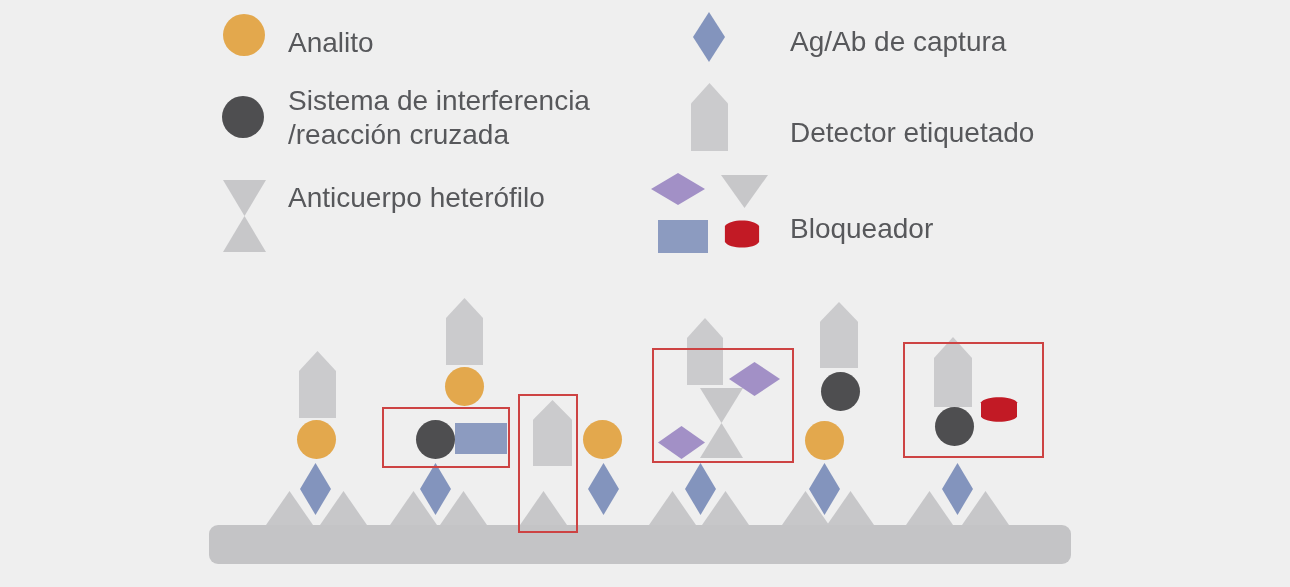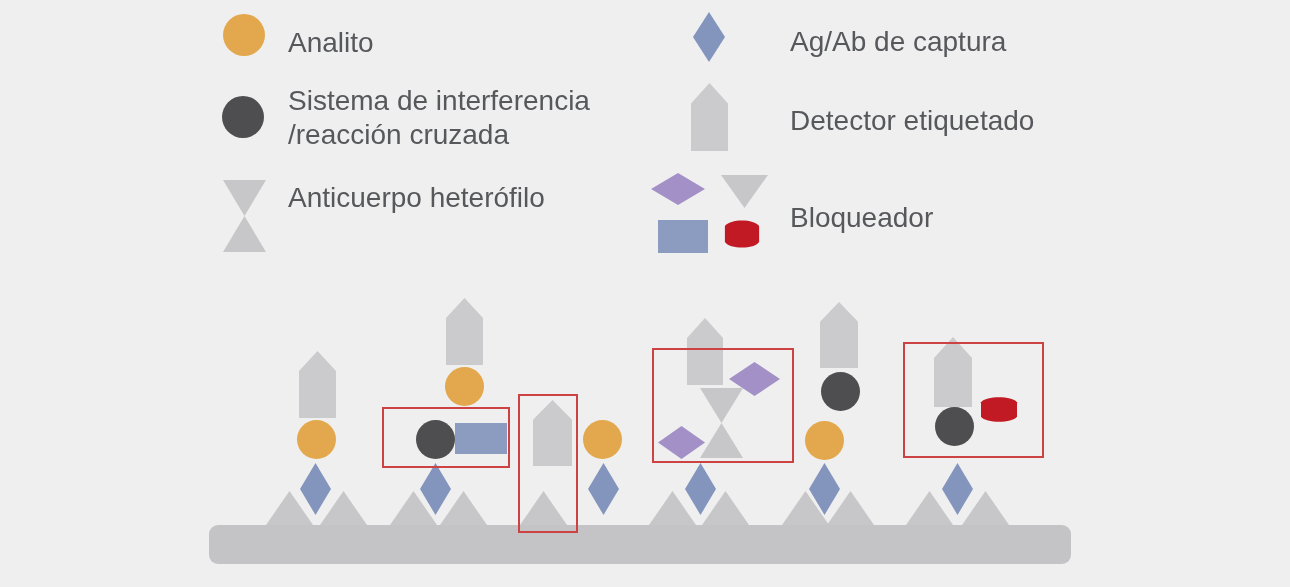--- a/index.html
+++ b/index.html
@@ -74,31 +74,31 @@
       <div class="lbl" style="left:288px;top:181px">Anticuerpo heterófilo</div>
     </div>
 
     <div>
       <div class="shape dia" style="left:693px;top:12px;width:32px;height:50px"></div>
       <div class="lbl" style="left:790px;top:25px">Ag/Ab de captura</div>
     </div>
 
     <div>
       <div class="shape pent" style="left:691px;top:83px;width:37px;height:68px"></div>
-      <div class="lbl" style="left:790px;top:104px">Detector etiquetado</div>
+      <div class="lbl" style="left:790px;top:116px">Detector etiquetado</div>
     </div>
 
     <div>
       <div class="shape dia-wide" style="left:651px;top:173px;width:54px;height:32px"></div>
       <div class="shape tri-down" style="left:721px;top:175px;width:47px;height:33px"></div>
       <div class="shape blk-rect" style="left:658px;top:220px;width:50px;height:33px"></div>
       <svg class="shape cyl" style="left:723px;top:218px" width="38" height="32" viewBox="0 0 40 28" preserveAspectRatio="none">
         <path d="M2,7 C7,0.5 33,0.5 38,7 L38,21 C33,27.5 7,27.5 2,21 Z"></path>
       </svg>
-      <div class="lbl" style="left:790px;top:201px">Bloqueador</div>
+      <div class="lbl" style="left:790px;top:212px">Bloqueador</div>
     </div>
   </div>
 
   <div>
 
     <div class="shape surface"></div>
 
     <div>
       <div class="shape pent" style="left:299px;top:351px"></div>
       <div class="shape circ analyte" style="left:297px;top:420px"></div>

